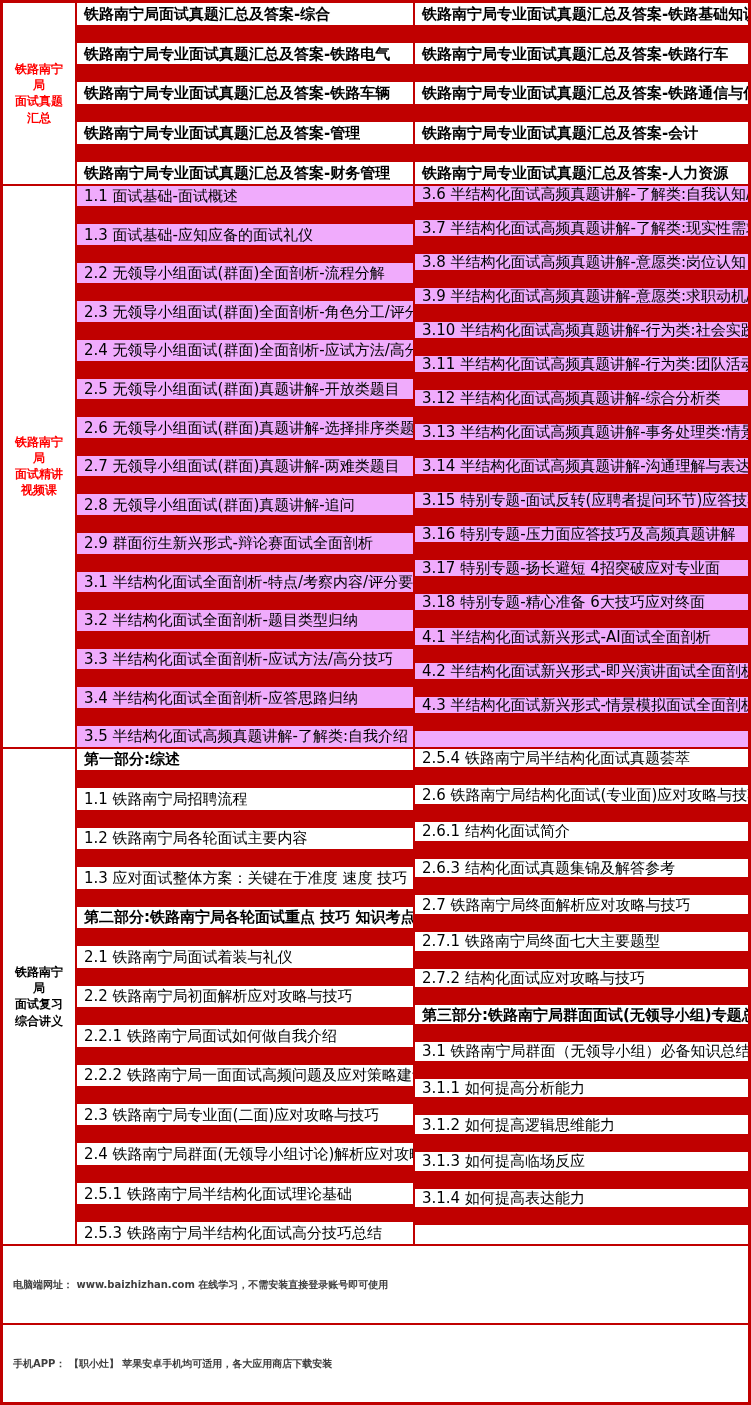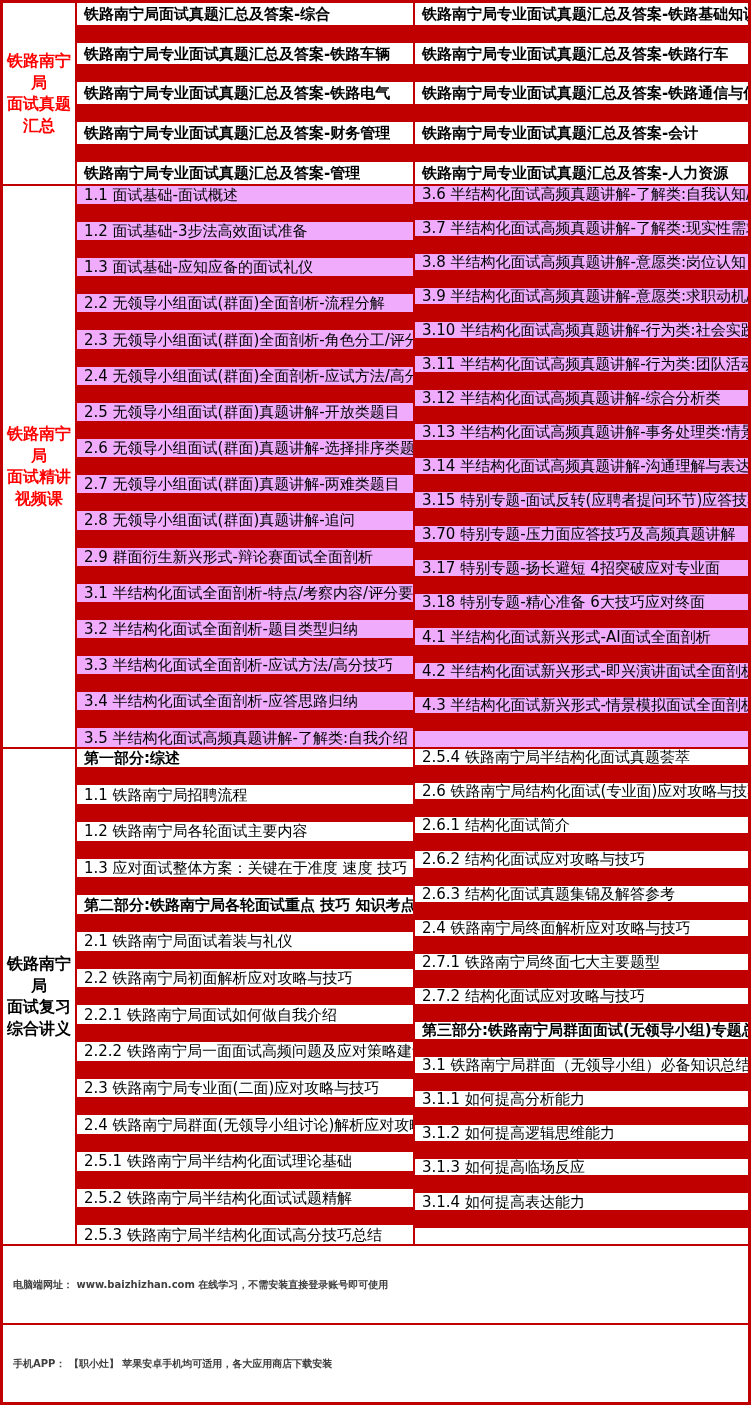--- a/index.html
+++ b/index.html
@@ -13,21 +13,21 @@
     border:3px solid #C00000;background:#C00000;
     display:flex;flex-direction:column;row-gap:2px;
   }
   .section{display:flex;column-gap:2px;background:#C00000;}
   .sec0{height:190px;}
   .sec1{height:590px;}
   .sec2{height:521px;}
   .hcell{
     width:72px;flex:0 0 72px;background:#ffffff;
     display:flex;align-items:center;justify-content:center;
-    text-align:center;font-weight:700;font-size:16px;line-height:1.35;
+    text-align:center;font-weight:700;font-size:12px;line-height:1.35;
     white-space:pre-line;
   }
   .col{display:flex;flex-direction:column;row-gap:18px;}
   .col.left{flex:0 0 336px;width:336px;}
   .col.right{flex:1 1 auto;min-width:0;}
   .row{
     flex:1 1 0;background:#ffffff;color:#000000;
     display:flex;align-items:center;
     padding:0 2px 0 7px;font-size:15px;line-height:1.2;
     white-space:nowrap;overflow:hidden;
@@ -45,41 +45,40 @@
 <body>
 
 <div class="table">
     <div class="section sec0">
       <div class="hcell" style="color: rgb(255, 0, 0);">铁路南宁
 局
 面试真题
 汇总</div>
       <div class="col left">
         <div class="row bold">铁路南宁局面试真题汇总及答案-综合</div>
+        <div class="row bold">铁路南宁局专业面试真题汇总及答案-铁路电气</div>
         <div class="row bold">铁路南宁局专业面试真题汇总及答案-铁路车辆</div>
-        <div class="row bold">铁路南宁局专业面试真题汇总及答案-铁路电气</div>
+        <div class="row bold">铁路南宁局专业面试真题汇总及答案-管理</div>
         <div class="row bold">铁路南宁局专业面试真题汇总及答案-财务管理</div>
-        <div class="row bold">铁路南宁局专业面试真题汇总及答案-管理</div>
       </div>
       <div class="col right">
         <div class="row bold">铁路南宁局专业面试真题汇总及答案-铁路基础知识</div>
         <div class="row bold">铁路南宁局专业面试真题汇总及答案-铁路行车</div>
         <div class="row bold">铁路南宁局专业面试真题汇总及答案-铁路通信与信号</div>
         <div class="row bold">铁路南宁局专业面试真题汇总及答案-会计</div>
         <div class="row bold">铁路南宁局专业面试真题汇总及答案-人力资源</div>
       </div>
     </div>
     <div class="section sec1">
       <div class="hcell" style="color: rgb(255, 0, 0);">铁路南宁
 局
 面试精讲
 视频课</div>
       <div class="col left">
         <div class="row">1.1 面试基础-面试概述</div>
-        <div class="row">1.2 面试基础-3步法高效面试准备</div>
         <div class="row">1.3 面试基础-应知应备的面试礼仪</div>
         <div class="row">2.2 无领导小组面试(群面)全面剖析-流程分解</div>
         <div class="row">2.3 无领导小组面试(群面)全面剖析-角色分工/评分标准</div>
         <div class="row">2.4 无领导小组面试(群面)全面剖析-应试方法/高分技巧</div>
         <div class="row">2.5 无领导小组面试(群面)真题讲解-开放类题目</div>
         <div class="row">2.6 无领导小组面试(群面)真题讲解-选择排序类题目</div>
         <div class="row">2.7 无领导小组面试(群面)真题讲解-两难类题目</div>
         <div class="row">2.8 无领导小组面试(群面)真题讲解-追问</div>
         <div class="row">2.9 群面衍生新兴形式-辩论赛面试全面剖析</div>
         <div class="row">3.1 半结构化面试全面剖析-特点/考察内容/评分要素</div>
@@ -92,21 +91,21 @@
         <div class="row">3.6 半结构化面试高频真题讲解-了解类:自我认知/性格</div>
         <div class="row">3.7 半结构化面试高频真题讲解-了解类:现实性需求</div>
         <div class="row">3.8 半结构化面试高频真题讲解-意愿类:岗位认知</div>
         <div class="row">3.9 半结构化面试高频真题讲解-意愿类:求职动机/职业规划</div>
         <div class="row">3.10 半结构化面试高频真题讲解-行为类:社会实践</div>
         <div class="row">3.11 半结构化面试高频真题讲解-行为类:团队活动,</div>
         <div class="row">3.12 半结构化面试高频真题讲解-综合分析类</div>
         <div class="row">3.13 半结构化面试高频真题讲解-事务处理类:情景题</div>
         <div class="row">3.14 半结构化面试高频真题讲解-沟通理解与表达类</div>
         <div class="row">3.15 特别专题-面试反转(应聘者提问环节)应答技巧</div>
-        <div class="row">3.70 特别专题-压力面应答技巧及高频真题讲解</div>
+        <div class="row">3.16 特别专题-压力面应答技巧及高频真题讲解</div>
         <div class="row">3.17 特别专题-扬长避短 4招突破应对专业面</div>
         <div class="row">3.18 特别专题-精心准备 6大技巧应对终面</div>
         <div class="row">4.1 半结构化面试新兴形式-AI面试全面剖析</div>
         <div class="row">4.2 半结构化面试新兴形式-即兴演讲面试全面剖析</div>
         <div class="row">4.3 半结构化面试新兴形式-情景模拟面试全面剖析</div>
         <div class="row"></div>
       </div>
     </div>
     <div class="section sec2">
       <div class="hcell" style="color: rgb(0, 0, 0);">铁路南宁
@@ -119,30 +118,28 @@
         <div class="row">1.2 铁路南宁局各轮面试主要内容</div>
         <div class="row">1.3 应对面试整体方案：关键在于准度 速度 技巧</div>
         <div class="row bold">第二部分:铁路南宁局各轮面试重点 技巧 知识考点</div>
         <div class="row">2.1 铁路南宁局面试着装与礼仪</div>
         <div class="row">2.2 铁路南宁局初面解析应对攻略与技巧</div>
         <div class="row">2.2.1 铁路南宁局面试如何做自我介绍</div>
         <div class="row">2.2.2 铁路南宁局一面面试高频问题及应对策略建议</div>
         <div class="row">2.3 铁路南宁局专业面(二面)应对攻略与技巧</div>
         <div class="row">2.4 铁路南宁局群面(无领导小组讨论)解析应对攻略</div>
         <div class="row">2.5.1 铁路南宁局半结构化面试理论基础</div>
-        <div class="row">2.5.2 铁路南宁局半结构化面试试题精解</div>
         <div class="row">2.5.3 铁路南宁局半结构化面试高分技巧总结</div>
       </div>
       <div class="col right">
         <div class="row">2.5.4 铁路南宁局半结构化面试真题荟萃</div>
         <div class="row">2.6 铁路南宁局结构化面试(专业面)应对攻略与技巧</div>
         <div class="row">2.6.1 结构化面试简介</div>
-        <div class="row">2.6.2 结构化面试应对攻略与技巧</div>
         <div class="row">2.6.3 结构化面试真题集锦及解答参考</div>
-        <div class="row">2.4 铁路南宁局终面解析应对攻略与技巧</div>
+        <div class="row">2.7 铁路南宁局终面解析应对攻略与技巧</div>
         <div class="row">2.7.1 铁路南宁局终面七大主要题型</div>
         <div class="row">2.7.2 结构化面试应对攻略与技巧</div>
         <div class="row bold">第三部分:铁路南宁局群面面试(无领导小组)专题总结</div>
         <div class="row">3.1 铁路南宁局群面（无领导小组）必备知识总结</div>
         <div class="row">3.1.1  如何提高分析能力</div>
         <div class="row">3.1.2  如何提高逻辑思维能力</div>
         <div class="row">3.1.3  如何提高临场反应</div>
         <div class="row">3.1.4  如何提高表达能力</div>
         <div class="row"></div>
       </div>

